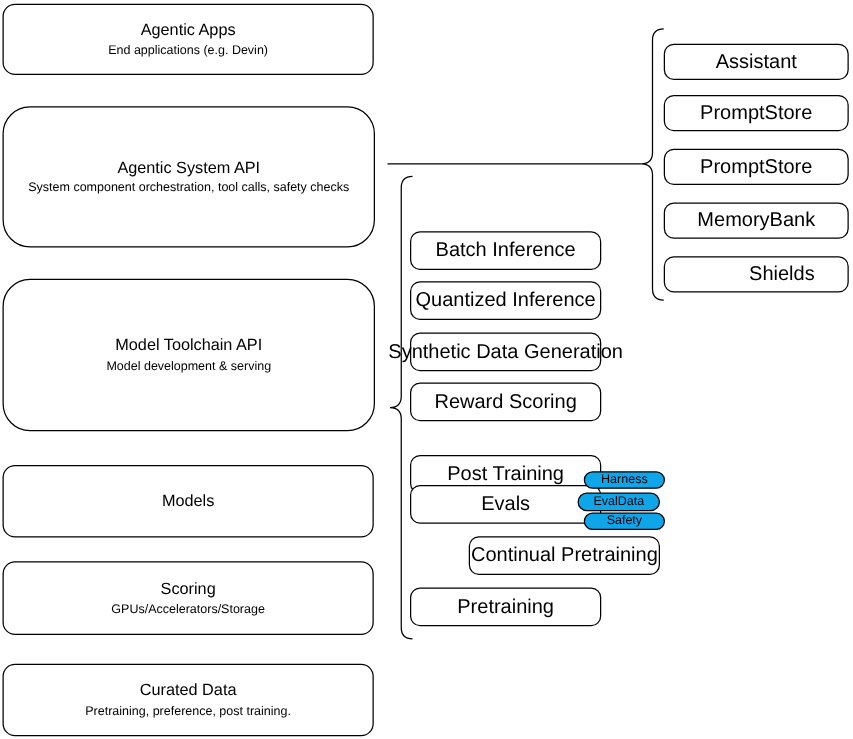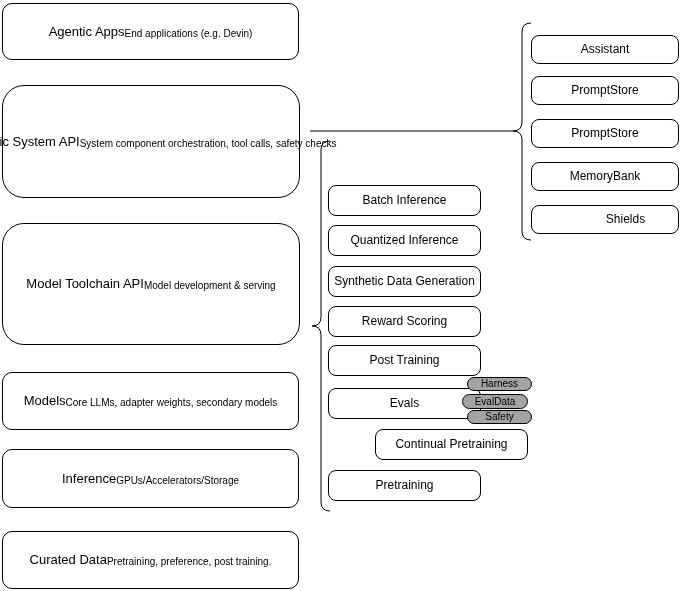--- a/index.html
+++ b/index.html
@@ -23,45 +23,45 @@
     width: 682px;
     height: 591px;
     z-index: 1;
   }
   .node {
     position: absolute;
     box-sizing: border-box;
     background: #ffffff;
     border: 1px solid #000000;
     display: flex;
-    flex-direction: row;
+    flex-direction: column;
     align-items: center;
     justify-content: center;
     z-index: 2;
   }
   .node .title {
     font-size: 13px;
     line-height: 1.2;
     white-space: nowrap;
   }
   .node .subtitle {
     font-size: 10px;
     line-height: 1.2;
     margin-top: 4px;
     white-space: nowrap;
   }
   .small-node {
-    font-size: 12px;
+    font-size: 16px;
     line-height: 1.1;
     white-space: nowrap;
   }
   .pill {
     position: absolute;
     box-sizing: border-box;
-    background: #a3a3a3;
+    background: #0ea5e9;
     border: 1px solid #000000;
     border-radius: 8px;
     display: flex;
     align-items: center;
     justify-content: center;
     font-size: 10px;
     line-height: 1;
     white-space: nowrap;
     z-index: 3;
   }
@@ -87,46 +87,45 @@
     <div class="subtitle">System component orchestration, tool calls, safety checks</div>
   </div>
 
   <div class="node" style="left:2px; top:223px; width:298px; height:122px; border-radius:22px;">
     <div class="title">Model Toolchain API</div>
     <div class="subtitle">Model development &amp; serving</div>
   </div>
 
   <div class="node" style="left:2px; top:372px; width:297px; height:58px; border-radius:10px;">
     <div class="title">Models</div>
-    <div class="subtitle">Core LLMs, adapter weights, secondary models</div>
   </div>
 
   <div class="node" style="left:2px; top:449px; width:297px; height:59px; border-radius:10px;">
-    <div class="title">Inference</div>
+    <div class="title">Scoring</div>
     <div class="subtitle">GPUs/Accelerators/Storage</div>
   </div>
 
   <div class="node" style="left:2px; top:531px; width:297px; height:58px; border-radius:10px;">
     <div class="title">Curated Data</div>
     <div class="subtitle">Pretraining, preference, post training.</div>
   </div>
 
   <div class="node small-node" style="left:328px; top:185px; width:153px; height:31px; border-radius:8px;">
     <span>Batch Inference</span>
   </div>
   <div class="node small-node" style="left:328px; top:266px; width:153px; height:31px; border-radius:8px;">
     <span>Synthetic Data Generation</span>
   </div>
   <div class="node small-node" style="left:328px; top:225px; width:153px; height:31px; border-radius:8px;">
     <span>Quantized Inference</span>
   </div>
   <div class="node small-node" style="left:328px; top:306px; width:153px; height:31px; border-radius:8px;">
     <span>Reward Scoring</span>
   </div>
-  <div class="node small-node" style="left:328px; top:345px; width:153px; height:31px; border-radius:8px;">
+  <div class="node small-node" style="left:328px; top:364px; width:153px; height:31px; border-radius:8px;">
     <span>Post Training</span>
   </div>
   <div class="node small-node" style="left:328px; top:376px; width:153px; height:31px; border-radius:8px;margin-top:12px;">
     <span>Evals</span>
   </div>
   <div class="node small-node" style="left:328px; top:429px; width:153px; height:31px; border-radius:8px;margin-left:47px;">
     <span>Continual Pretraining</span>
   </div>
   <div class="node small-node" style="left:328px; top:470px; width:153px; height:31px; border-radius:8px;">
     <span>Pretraining</span>

